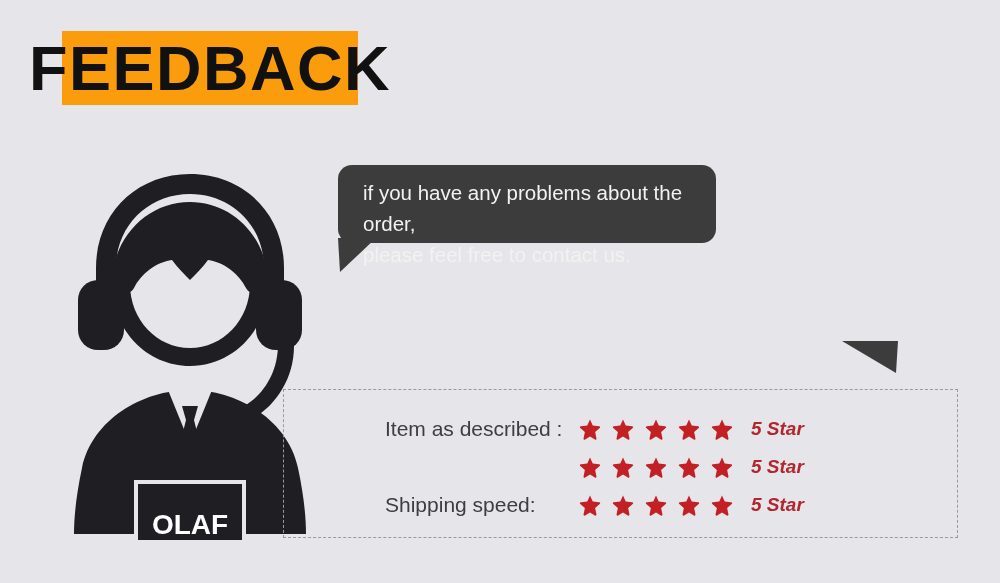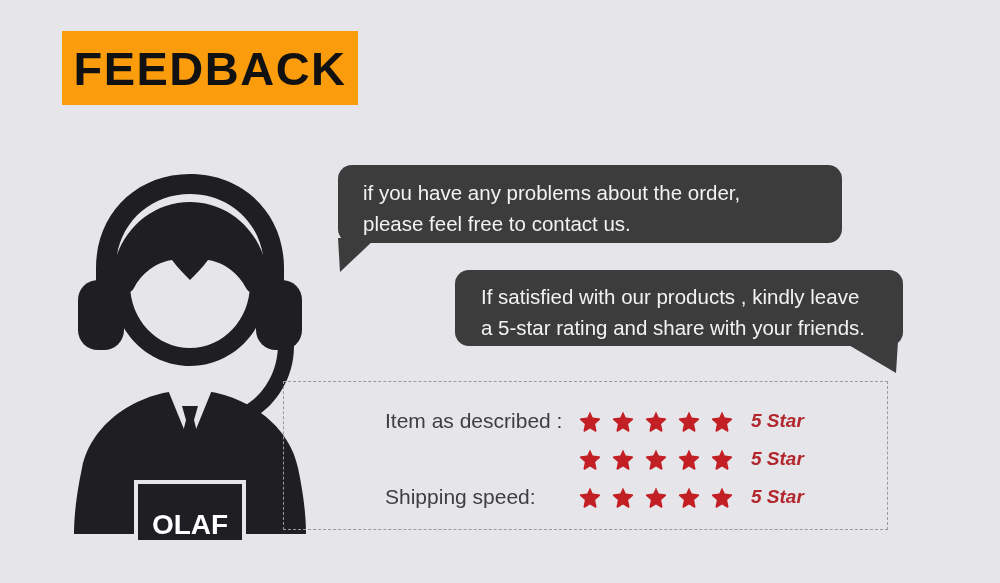--- a/index.html
+++ b/index.html
@@ -28,21 +28,21 @@
     width: 296px;
     height: 74px;
     background: #fb9c0c;
     display: flex;
     align-items: center;
     justify-content: center;
   }
   #feedback-banner .banner-text {
     font-family: "Liberation Sans", sans-serif;
     font-weight: bold;
-    font-size: 47px;
+    font-size: 63px;
     letter-spacing: 1.5px;
     color: #111111;
     line-height: 1;
     white-space: nowrap;
   }
 
   
   #operator {
     position: absolute;
     left: 72px;
@@ -62,41 +62,41 @@
   .bubble .bubble-text {
     color: #f2f2f2;
     font-family: "Liberation Sans", sans-serif;
     font-size: 20.5px;
     line-height: 31px;
     white-space: pre-line;
   }
   #bubble-one {
     left: 338px;
     top: 165px;
-    width: 504px;
+    width: 378px;
     height: 78px;
     padding: 12px 20px 0 25px;
   }
   #bubble-two {
     left: 455px;
     top: 270px;
     width: 448px;
     height: 76px;
     padding: 11px 20px 0 26px;
   }
   .bubble-tail { position: absolute; display: block; }
   #bubble-one-tail { left: 338px; top: 238px; }
   #bubble-two-tail { left: 842px; top: 341px; }
 
   
   #ratings-panel {
     position: absolute;
     left: 283px;
-    top: 381px;
-    width: 605px;
+    top: 389px;
+    width: 675px;
     height: 149px;
     border: 1px dashed #9a99a1;
     box-sizing: border-box;
   }
   .rating-row {
     position: absolute;
     left: 0;
     width: 100%;
     height: 38px;
     display: flex;
@@ -180,24 +180,20 @@
   </div>
 
   <div class="bubble" id="bubble-one">
     <span class="bubble-text">if you have any problems about the order,
 please feel free to contact us.</span>
   </div>
   <svg class="bubble-tail" id="bubble-one-tail" width="40" height="36" viewBox="0 0 40 36">
     <path d="M0 0 L38 0 L2 34 Z" fill="#3c3c3c"></path>
   </svg>
 
-  <div class="bubble" id="bubble-two">
-    <span class="bubble-text">If satisfied with our products , kindly leave
-a 5-star rating and share with your friends.</span>
-  </div>
   <svg class="bubble-tail" id="bubble-two-tail" width="58" height="34" viewBox="0 0 58 34">
     <path d="M0 0 L56 0 L54 32 Z" fill="#3c3c3c"></path>
   </svg>
 
   <div id="ratings-panel">
 
     <div class="rating-row" id="rating-row-0">
       <span class="rating-label">Item as described :</span>
       <span class="rating-stars">
         <svg width="22" height="22" viewBox="0 0 24 24">

